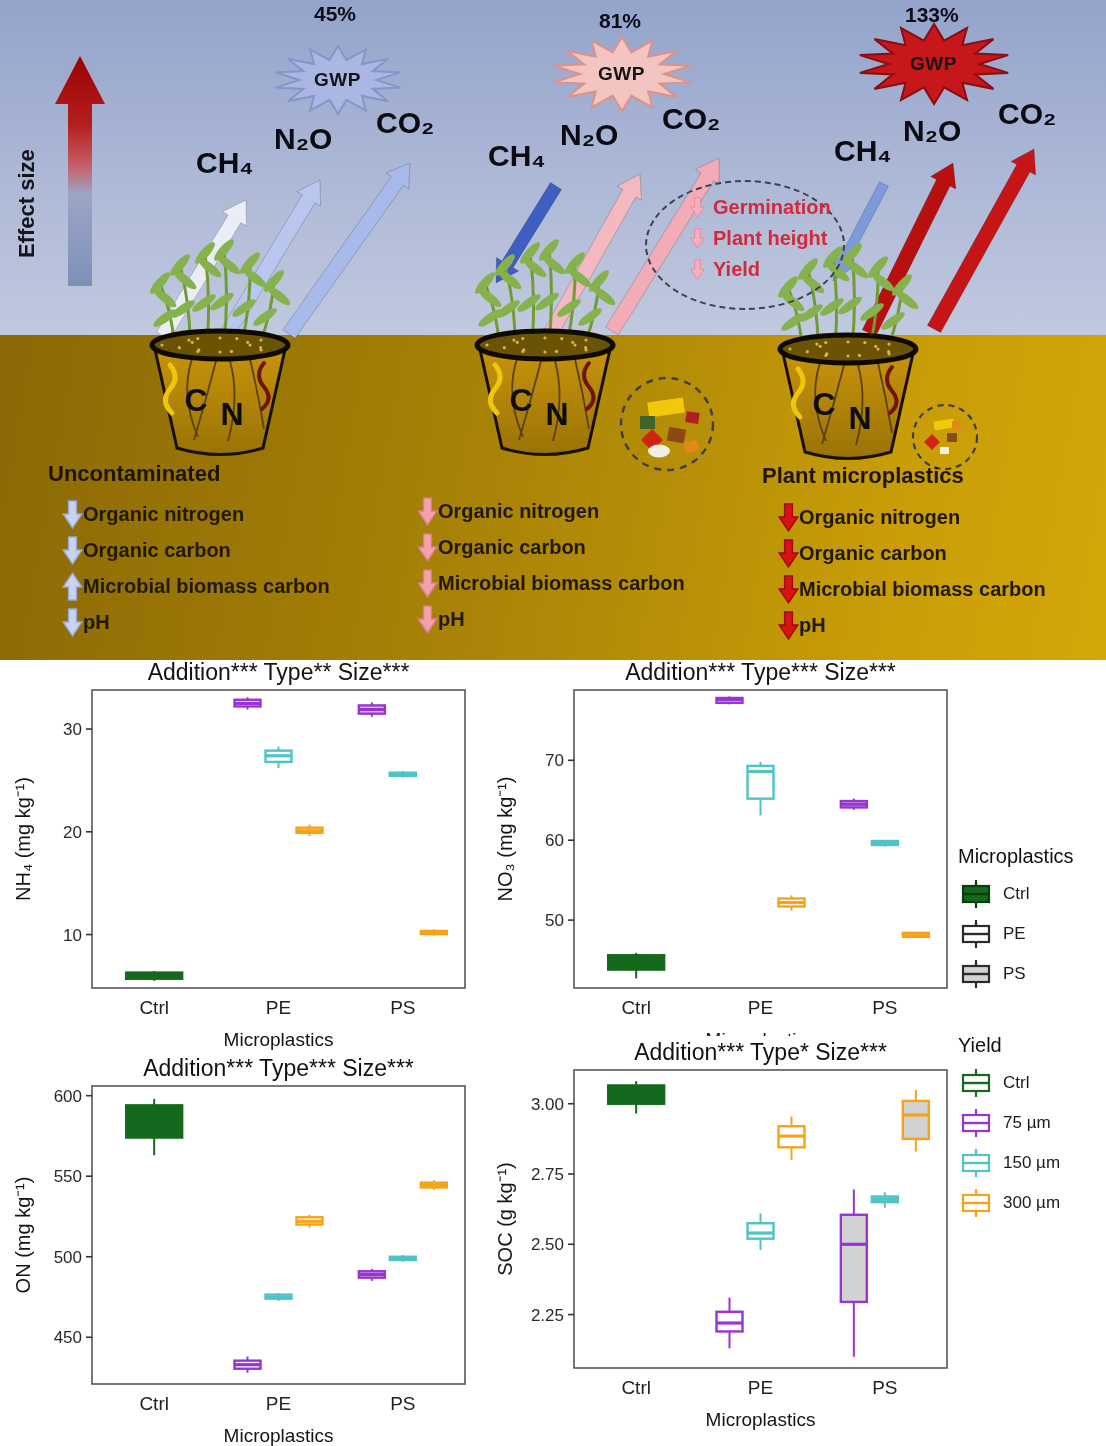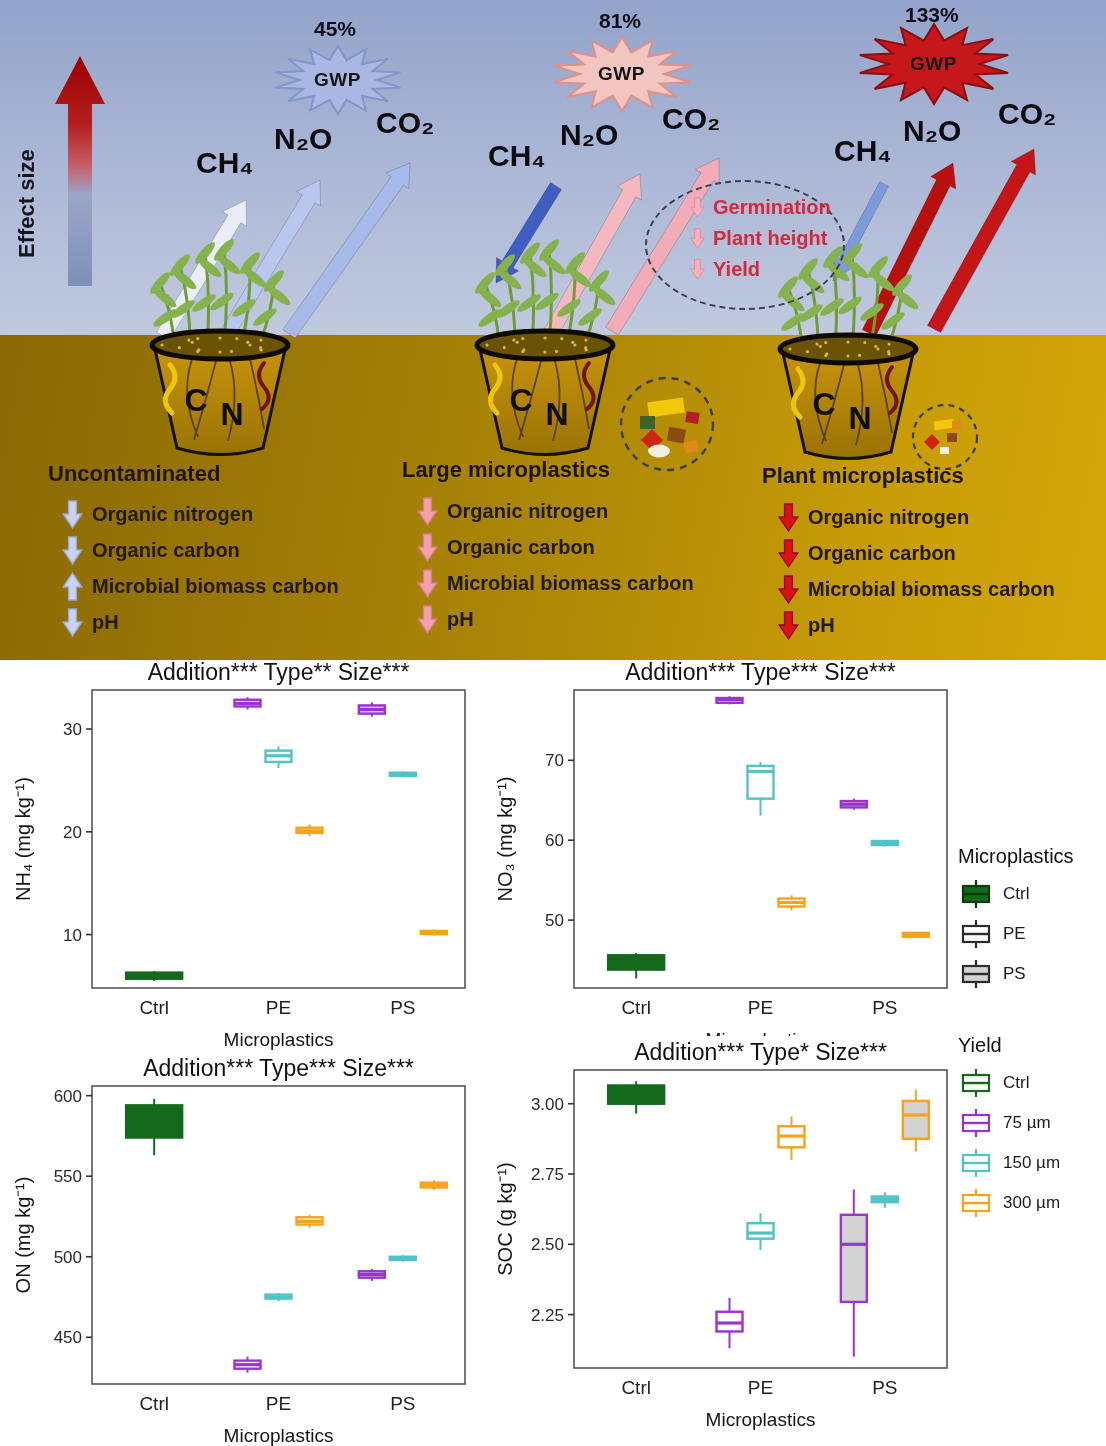--- a/index.html
+++ b/index.html
@@ -17,21 +17,21 @@
        font-size:22px;font-weight:bold;color:#15151e;white-space:nowrap}
   .pct{position:absolute;font-size:21px;font-weight:bold;color:#0e0e18;white-space:nowrap}
   .gwp{position:absolute;font-size:19px;font-weight:bold;color:#151515;letter-spacing:.5px}
   .gas{position:absolute;font-size:30px;font-weight:bold;color:#0b0b10;white-space:nowrap}
   .heading{position:absolute;font-size:22px;font-weight:bold;color:#1e1402;white-space:nowrap}
   .effects-ellipse{position:absolute;left:645px;top:180px;width:200px;height:130px;
        border:2.5px dashed #3c4050;border-radius:50%}
   #germ-list,#soil-lists{position:absolute;left:12px;top:0;width:100%;height:100%;pointer-events:none}
   .germ-row{position:absolute;display:flex;align-items:center;gap:8px;
        font-size:20px;font-weight:bold;color:#d4293b;white-space:nowrap}
-  .soil-row{position:absolute;display:flex;align-items:center;gap:9px;
+  .soil-row{position:absolute;display:flex;align-items:center;
        font-size:20px;font-weight:bold;color:#221903;white-space:nowrap}
   .panel{position:absolute;width:482px;background:#fff}
   .letter{position:absolute;font-size:27px;color:#000}
   .legend{position:absolute}
   .legend-title{font-size:20px;color:#111;margin-bottom:9px}
   .legend-row{display:flex;align-items:center;gap:9px;margin-bottom:6px}
   .legend-label{font-size:17px;color:#1a1a1a}
 </style>
 </head>
 <body>
@@ -234,42 +234,41 @@
         <circle cx="945" cy="437" r="32" fill="none" stroke="#3c3f49" stroke-width="2.2" stroke-dasharray="6 5"></circle>
         <rect x="934" y="420" width="20" height="9" fill="#f4c80a" transform="rotate(-8 944 424)"></rect>
         <polygon points="932,434 940,442 932,450 924,442" fill="#cf2412"></polygon>
         <rect x="947" y="433" width="10" height="9" fill="#8a4a12"></rect>
         <rect x="940" y="447" width="9" height="7" fill="#f2efe2"></rect>
         <rect x="952" y="421" width="9" height="8" fill="#e08818"></rect>
       </svg>
 
     <div class="fx-label">Effect size</div>
 
-    <div class="pct" style="left:314px;top:17px">45%</div>
+    <div class="pct" style="left:314px;top:2px">45%</div>
     <div class="pct" style="left:599px;top:9px">81%</div>
     <div class="pct" style="left:905px;top:3px">133%</div>
 
     <div class="gwp" style="left:314px;top:69px">GWP</div>
     <div class="gwp" style="left:598px;top:63px">GWP</div>
     <div class="gwp" style="left:910px;top:53px">GWP</div>
 
     <div class="gas" style="left:196px;top:146px">CH₄</div>
     <div class="gas" style="left:274px;top:122px">N₂O</div>
     <div class="gas" style="left:376px;top:106px">CO₂</div>
 
     <div class="gas" style="left:488px;top:139px">CH₄</div>
     <div class="gas" style="left:560px;top:118px">N₂O</div>
     <div class="gas" style="left:662px;top:102px">CO₂</div>
 
     <div class="gas" style="left:834px;top:134px">CH₄</div>
     <div class="gas" style="left:903px;top:114px">N₂O</div>
     <div class="gas" style="left:998px;top:97px">CO₂</div>
 
     <div class="heading" style="left:48px;top:461px">Uncontaminated</div>
-    <div class="heading" style="left:402px;top:457px">Large microplastics</div>
     <div class="heading" style="left:762px;top:463px">Plant microplastics</div>
 
     <div class="effects-ellipse"></div>
     <div id="germ-list">
         <div class="germ-row" style="left: 678px; top: 196px;">
           <svg width="15" height="23" viewBox="0 0 20 28">
             <polygon points="6.2,1 13.8,1 13.8,13.5 19,13.5 10,27 1,13.5 6.2,13.5" fill="#f5b0bf" stroke="#e18d9f" stroke-width="1.3"></polygon>
           </svg>
           <span>Germination</span>
         </div>

